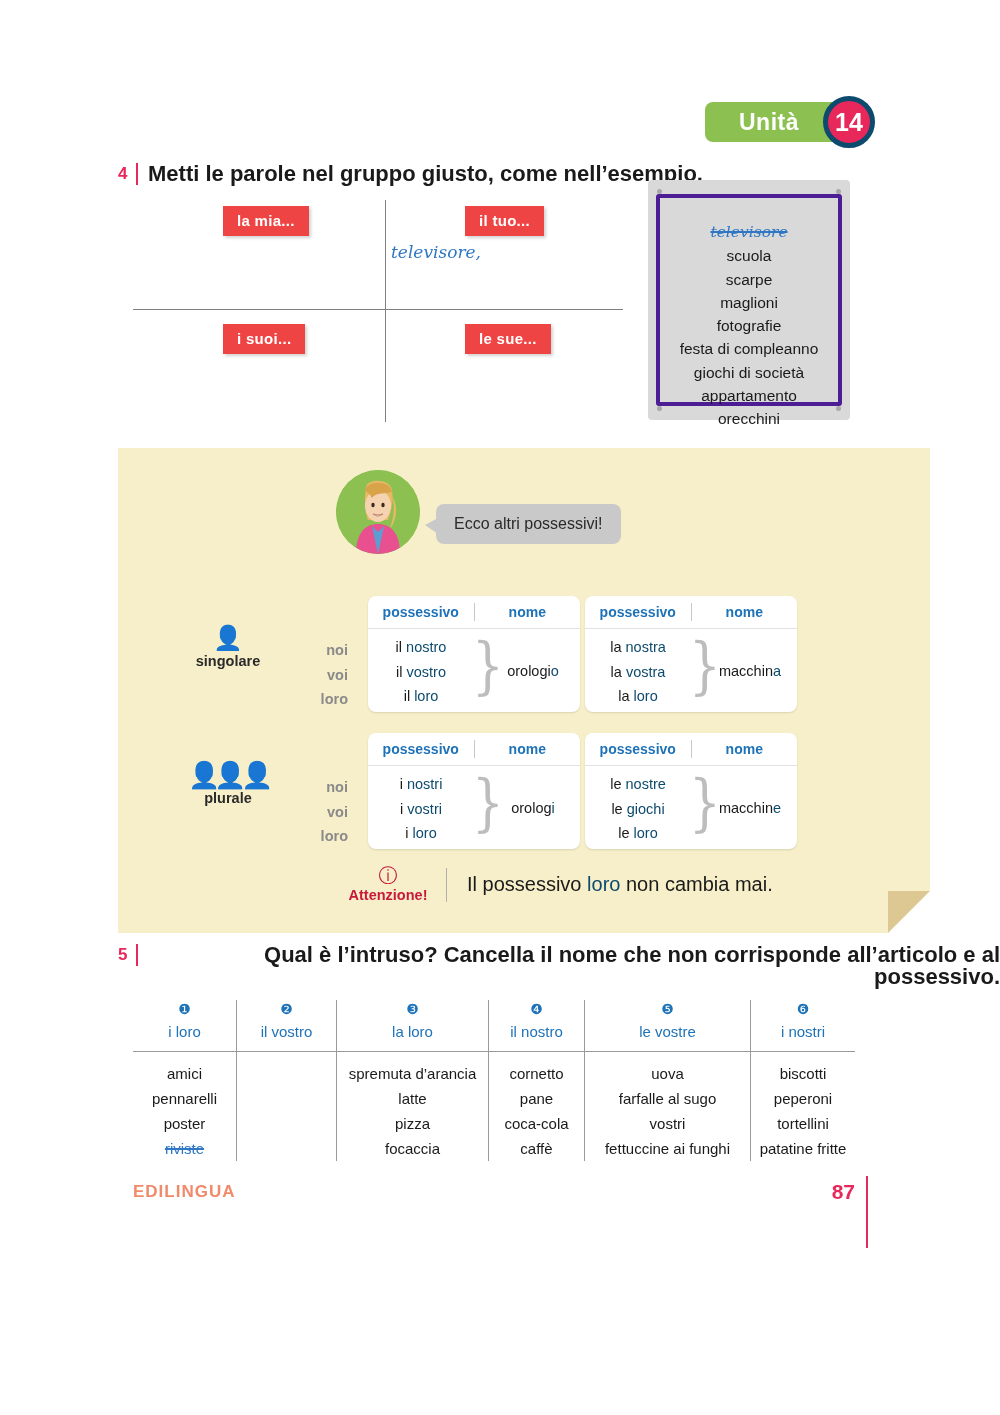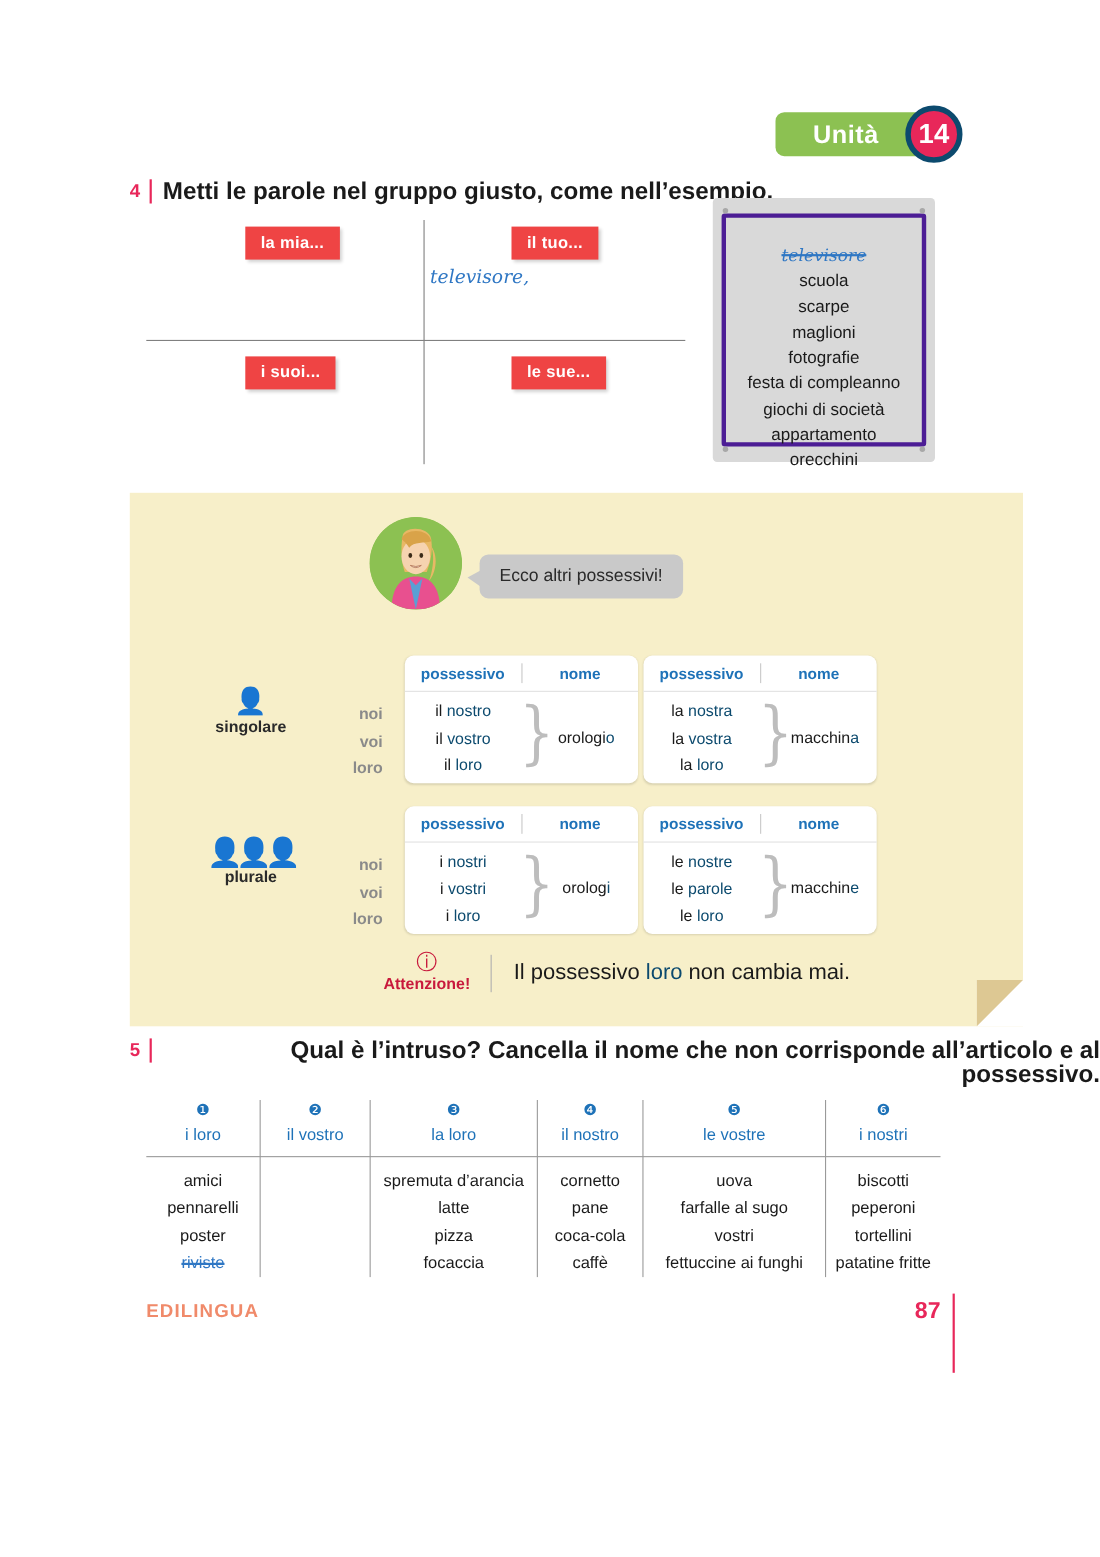--- a/index.html
+++ b/index.html
@@ -637,21 +637,21 @@
 
   <div class="tbl tbl-p-f">
     <div class="tbl-head">
       <div>possessivo</div>
       <div class="sep"></div>
       <div>nome</div>
     </div>
     <div class="tbl-body">
       <div class="poss-col">
         <div><span>le</span> <span class="teal">nostre</span></div>
-        <div><span>le</span> <span class="teal">parole</span></div>
+        <div><span>le</span> <span class="teal">giochi</span></div>
         <div><span>le</span> <span class="teal">loro</span></div>
       </div>
       <div class="brace">}</div>
       <div class="noun-cell">
           <span>macchin</span>
           <span class="teal">e</span>
         </div>
     </div>
   </div>
 

